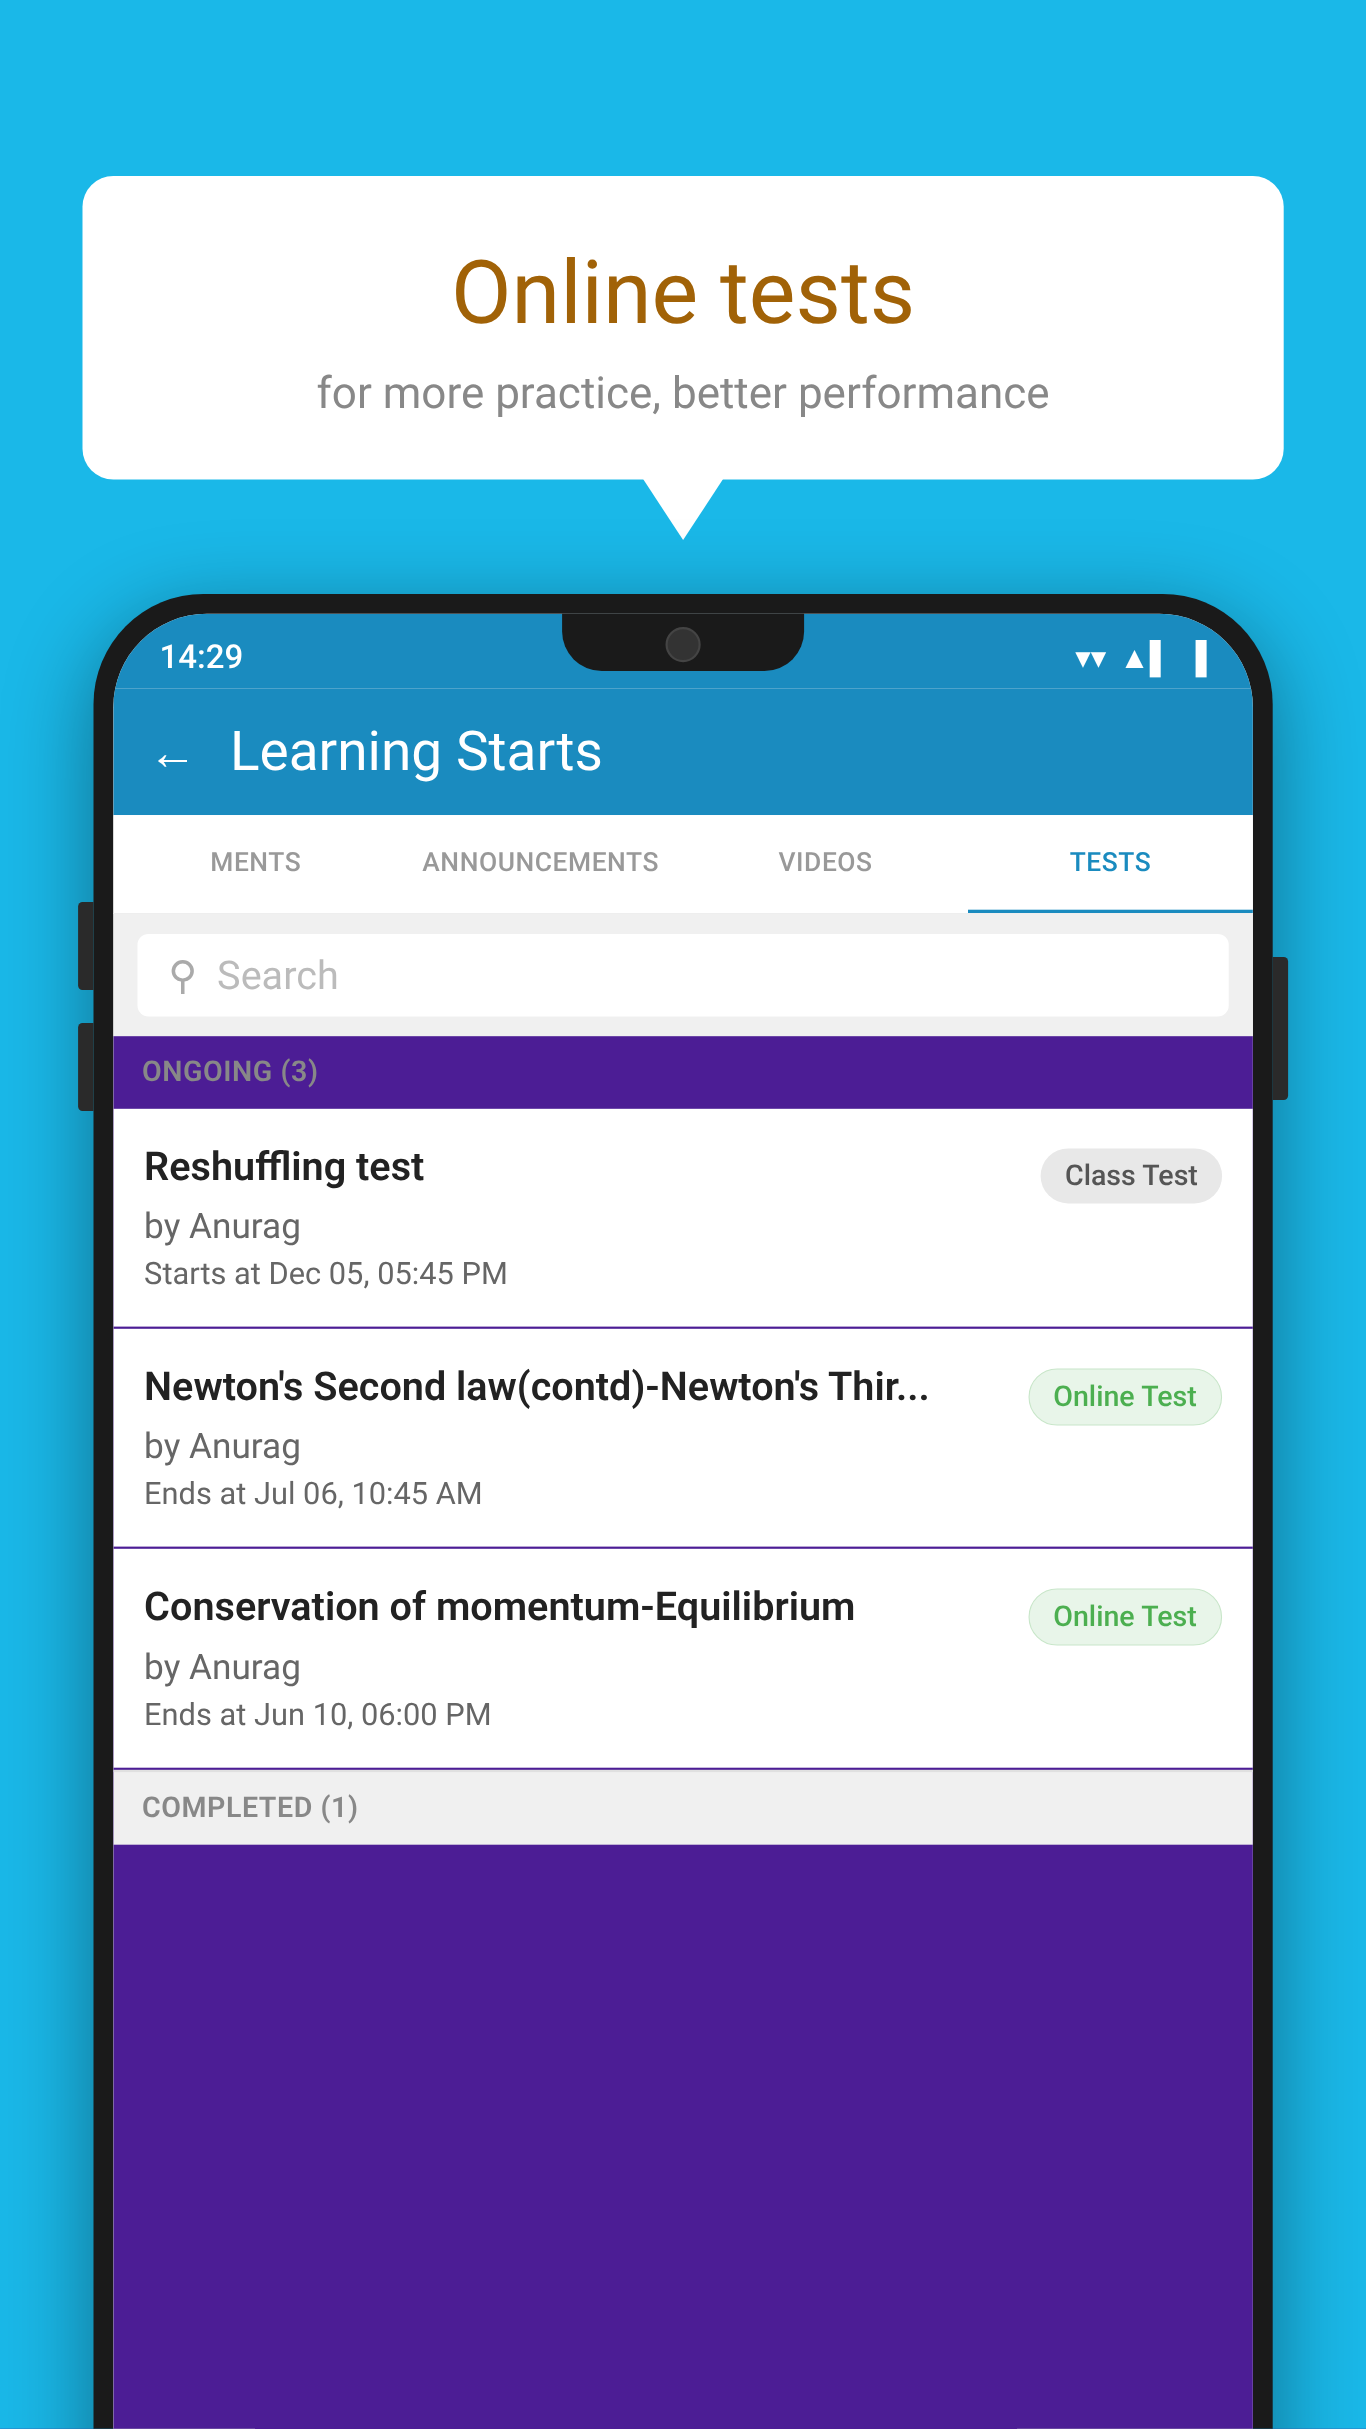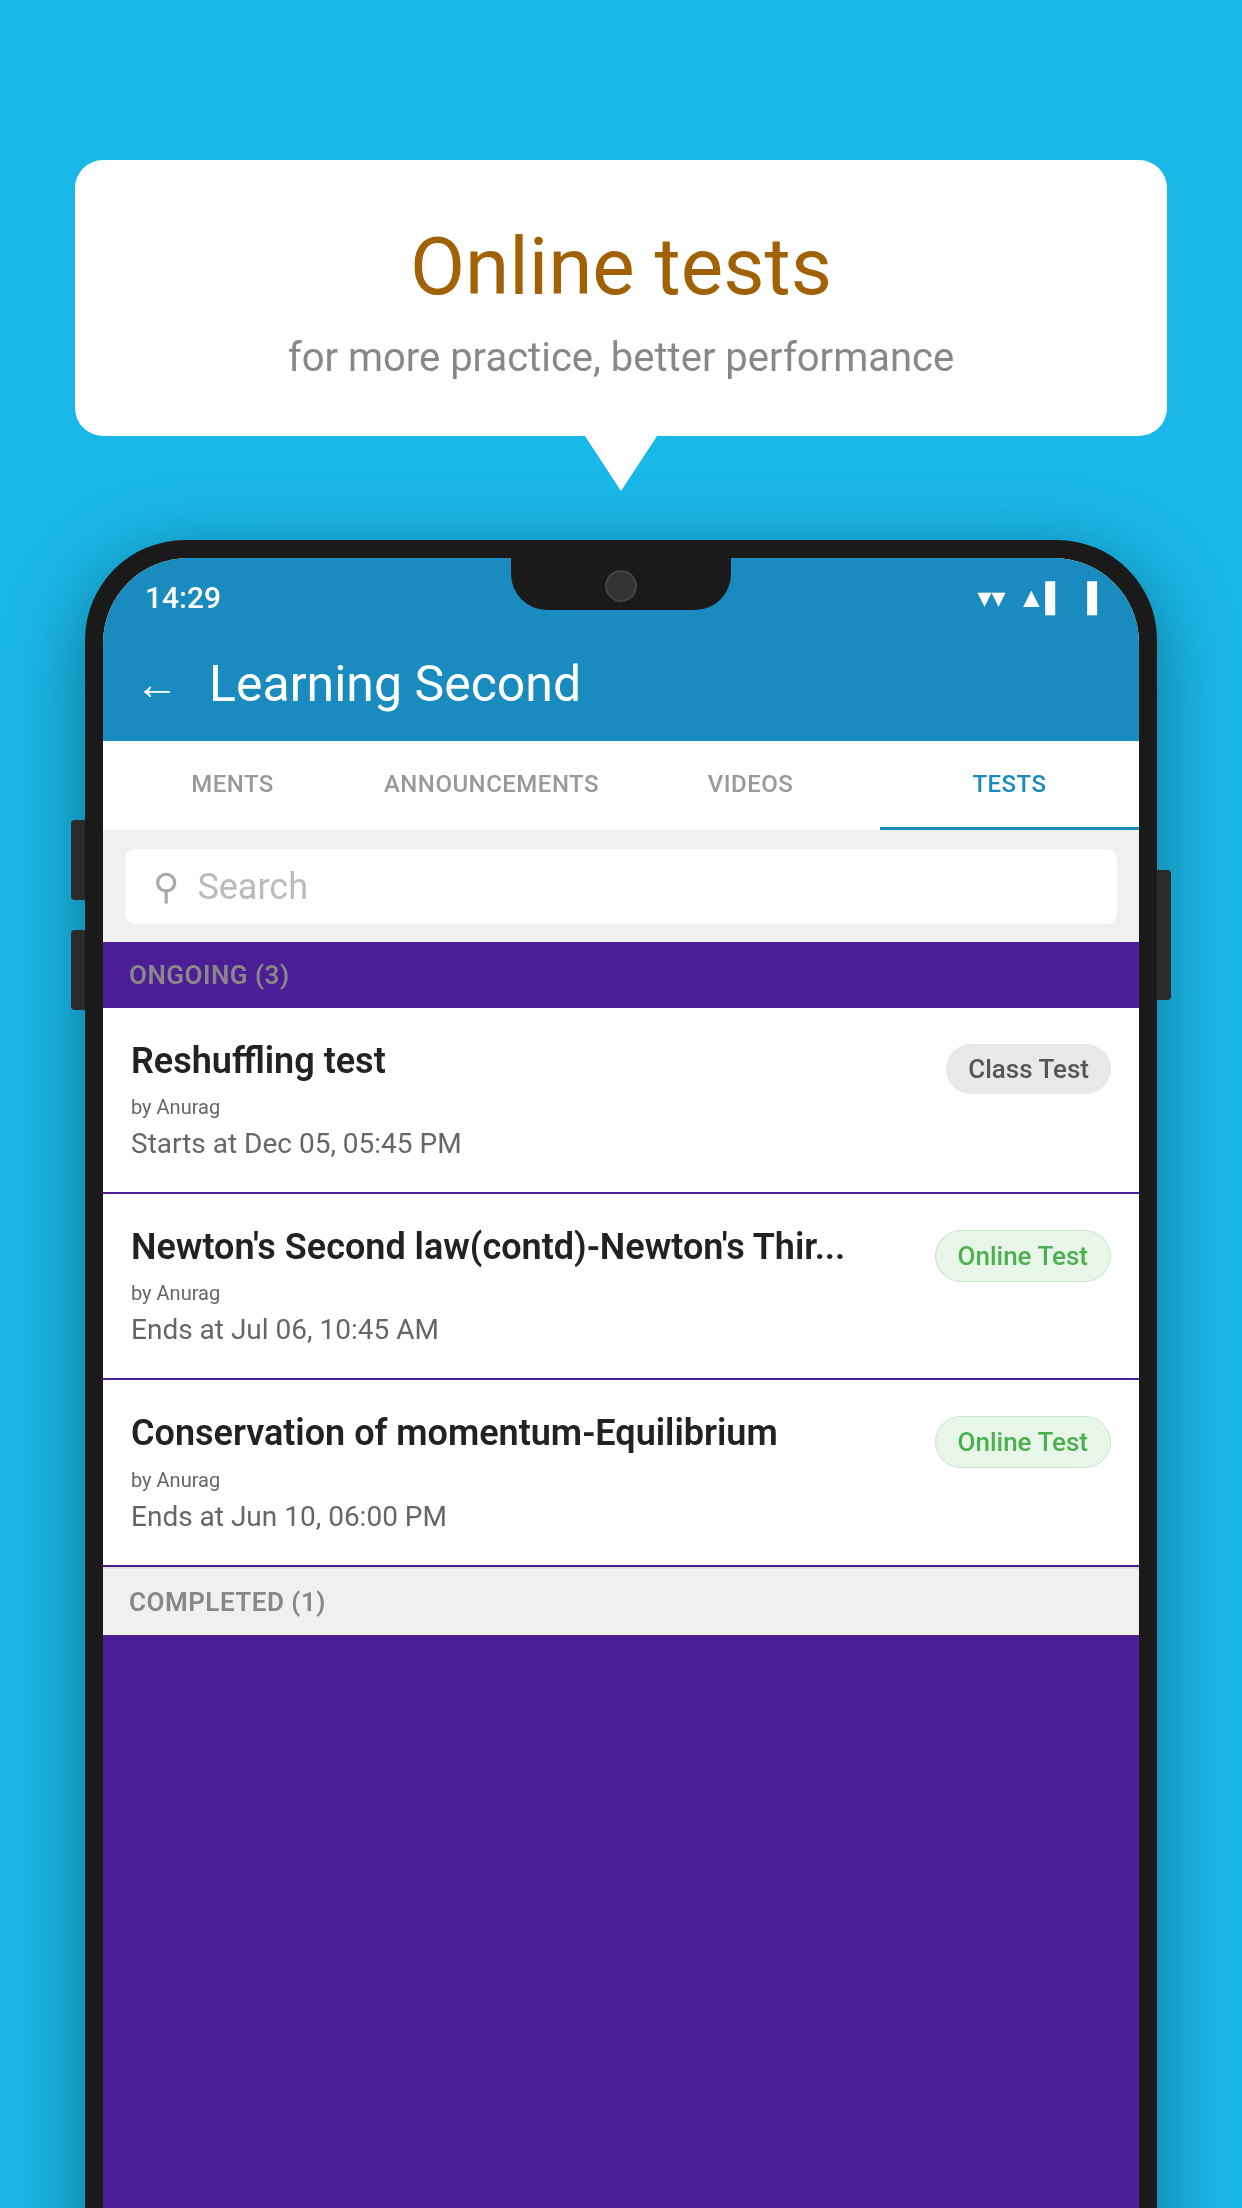--- a/index.html
+++ b/index.html
@@ -247,21 +247,21 @@
 
     .test-title {
       font-size: 36px;
       color: #222;
       font-weight: 600;
       margin-bottom: 12px;
       line-height: 1.2;
     }
 
     .test-author {
-      font-size: 20px;
+      font-size: 32px;
       color: #666;
       margin-bottom: 8px;
     }
 
     .test-time {
       font-size: 28px;
       color: #666;
     }
 
     .test-badge {
@@ -352,21 +352,21 @@
         <span class="status-time">14:29</span>
         <div class="status-icons">
           <span class="wifi-icon">▾▾</span>
           <span class="signal-icon">▲▌</span>
           <span class="battery-icon">▐</span>
         </div>
       </div>
 
       <div class="app-bar">
         <span class="back-arrow">←</span>
-        <span class="app-title">Learning Second</span>
+        <span class="app-title">Learning Starts</span>
       </div>
 
       <div class="tabs-bar">
         <div class="tab">
           <span>MENTS</span>
         </div>
         <div class="tab">
           <span>ANNOUNCEMENTS</span>
         </div>
         <div class="tab">

